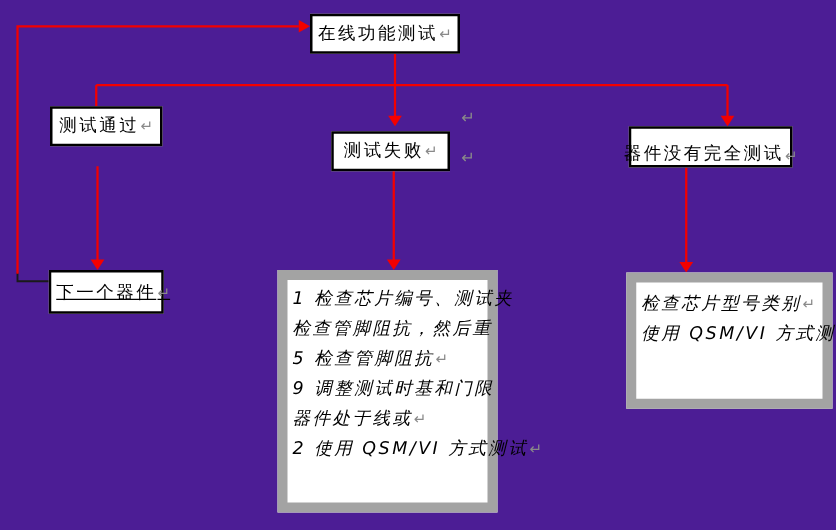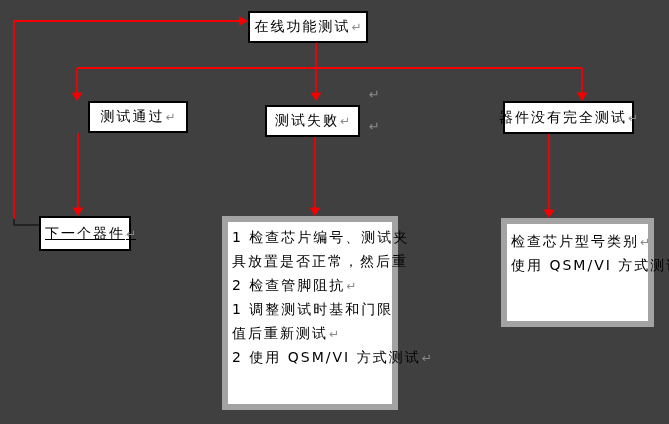--- a/index.html
+++ b/index.html
@@ -1,20 +1,20 @@
 <!DOCTYPE html>
 <html><head>
 <meta charset="utf-8">
 <style>
   html, body { margin: 0; padding: 0; background: #ffffff; }
   #canvas {
     position: relative;
     width: 669px;
     height: 424px;
-    background: #404040;
+    background: #4c1d95;
     font-family: "DejaVu Sans", "Liberation Sans", sans-serif;
     color: #000000;
     overflow: hidden;
   }
   #wires {
     position: absolute;
     left: 0; top: 0;
     width: 669px; height: 424px;
   }
   .node {
@@ -25,47 +25,48 @@
     display: flex;
     align-items: center;
     justify-content: center;
     font-size: 14px;
     letter-spacing: 2px;
     white-space: nowrap;
   }
   .node.left-align { justify-content: flex-start; padding-left: 4px; }
   .textbox {
     position: absolute;
-    border: 6px solid #a3a3a3;
+    border: 8px solid #a3a3a3;
     background: #ffffff;
     box-sizing: border-box;
     font-size: 14px;
     letter-spacing: 2px;
     padding: 3px 4px 0 4px;
+    font-style: italic;
   }
   .bline { line-height: 24px; height: 24px; white-space: nowrap; }
   .pilcrow {
     color: #8a8a8a;
     font-size: 12px;
     letter-spacing: 0;
     margin-left: 1px;
   }
   .float-pilcrow {
     position: absolute;
     color: #8a8a8a;
     font-size: 13px;
     line-height: 13px;
   }
   #node-start   { left: 248px; top: 11px;  width: 120px; height: 32px; }
-  #node-pass    { left: 40px;  top: 101px; width: 100px;  height: 32px; margin-left: 48px; }
+  #node-pass    { left: 40px;  top: 85px; width: 90px;  height: 32px; }
   #node-fail    { left: 265px; top: 105px; width: 95px;  height: 32px; }
-  #node-notfull { left: 503px; top: 101px; width: 131px; height: 33px; }
+  #node-notfull { left: 503px; top: 101px; width: 131px; height: 33px; align-items: flex-end; }
   #node-next    { left: 39px;  top: 216px; width: 92px;  height: 35px; text-decoration: underline; }
   #box-failsteps  { left: 222px; top: 216px; width: 176px; height: 194px; }
-  #box-rightsteps { left: 501px; top: 218px; width: 153px; height: 109px; padding-top: 5px; }
+  #box-rightsteps { left: 501px; top: 218px; width: 165px; height: 109px; padding-top: 5px; }
   #pilcrow-float-1 { left: 369px; top: 88px; }
   #pilcrow-float-2 { left: 369px; top: 120px; }
 </style>
 </head>
 <body>
 
 <div id="canvas">
 
   <svg id="wires" viewBox="0 0 669 424" xmlns="http://www.w3.org/2000/svg">
 
@@ -117,24 +118,24 @@
       <span class="pilcrow">↵</span>
   </div>
 
   <div class="node left-align" id="node-next">
     <span>下一个器件</span>
       <span class="pilcrow">↵</span>
   </div>
 
   <div class="textbox" id="box-failsteps">
     <div class="bline"><span>1 检查芯片编号、测试夹</span></div>
-    <div class="bline"><span>具放置是否正常，然后重</span></div>
-    <div class="bline"><span>2 检查管脚阻抗</span><span class="pilcrow">↵</span></div>
-    <div class="bline"><span>1 调整测试时基和门限</span></div>
-    <div class="bline"><span>值后重新测试</span><span class="pilcrow">↵</span></div>
+    <div class="bline"><span>检查管脚阻抗，然后重</span></div>
+    <div class="bline"><span>5 检查管脚阻抗</span><span class="pilcrow">↵</span></div>
+    <div class="bline"><span>9 调整测试时基和门限</span></div>
+    <div class="bline"><span>器件处于线或</span><span class="pilcrow">↵</span></div>
     <div class="bline"><span>2 使用 QSM/VI 方式测试</span><span class="pilcrow">↵</span></div>
   </div>
 
   <div class="textbox" id="box-rightsteps">
     <div class="bline"><span>检查芯片型号类别</span><span class="pilcrow">↵</span></div>
     <div class="bline"><span>使用 QSM/VI 方式测试</span></div>
   </div>
 
   <div class="float-pilcrow" id="pilcrow-float-1">↵</div>
   <div class="float-pilcrow" id="pilcrow-float-2">↵</div>

